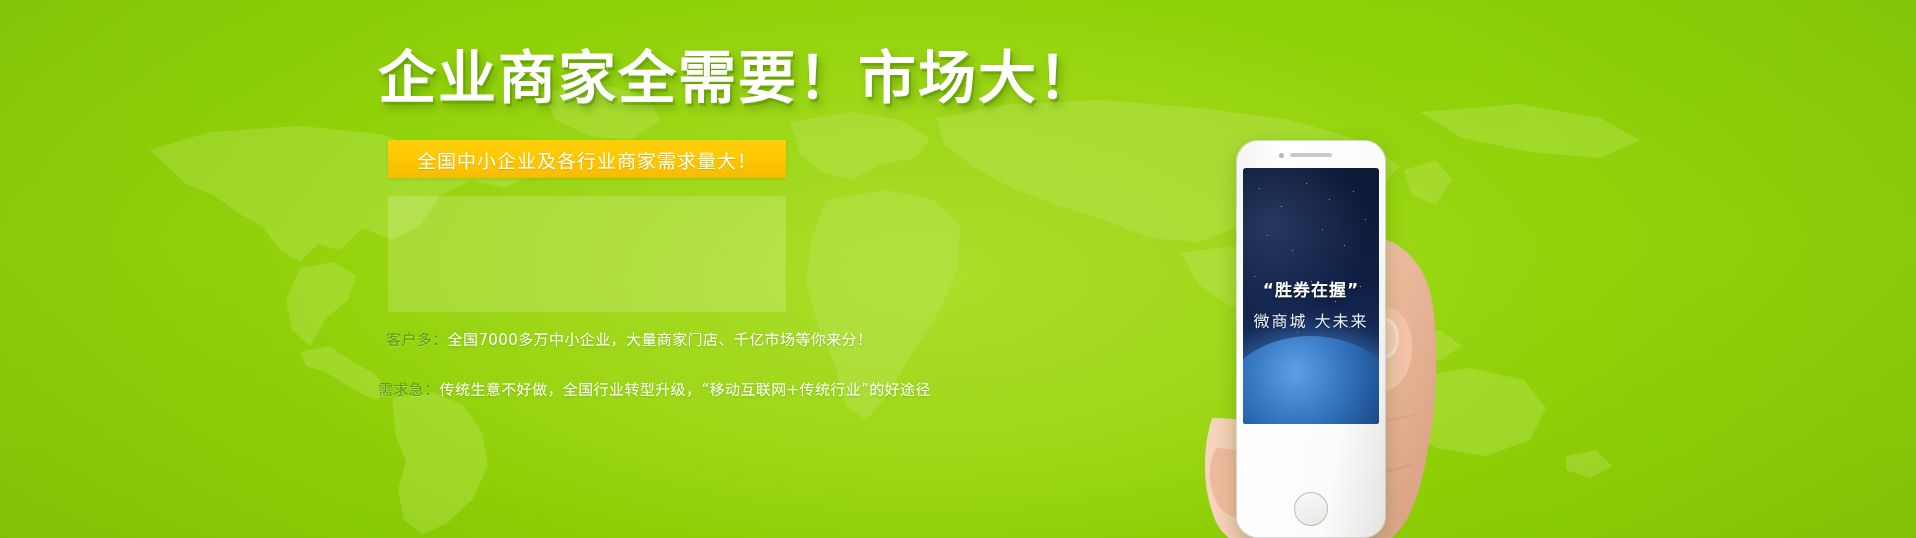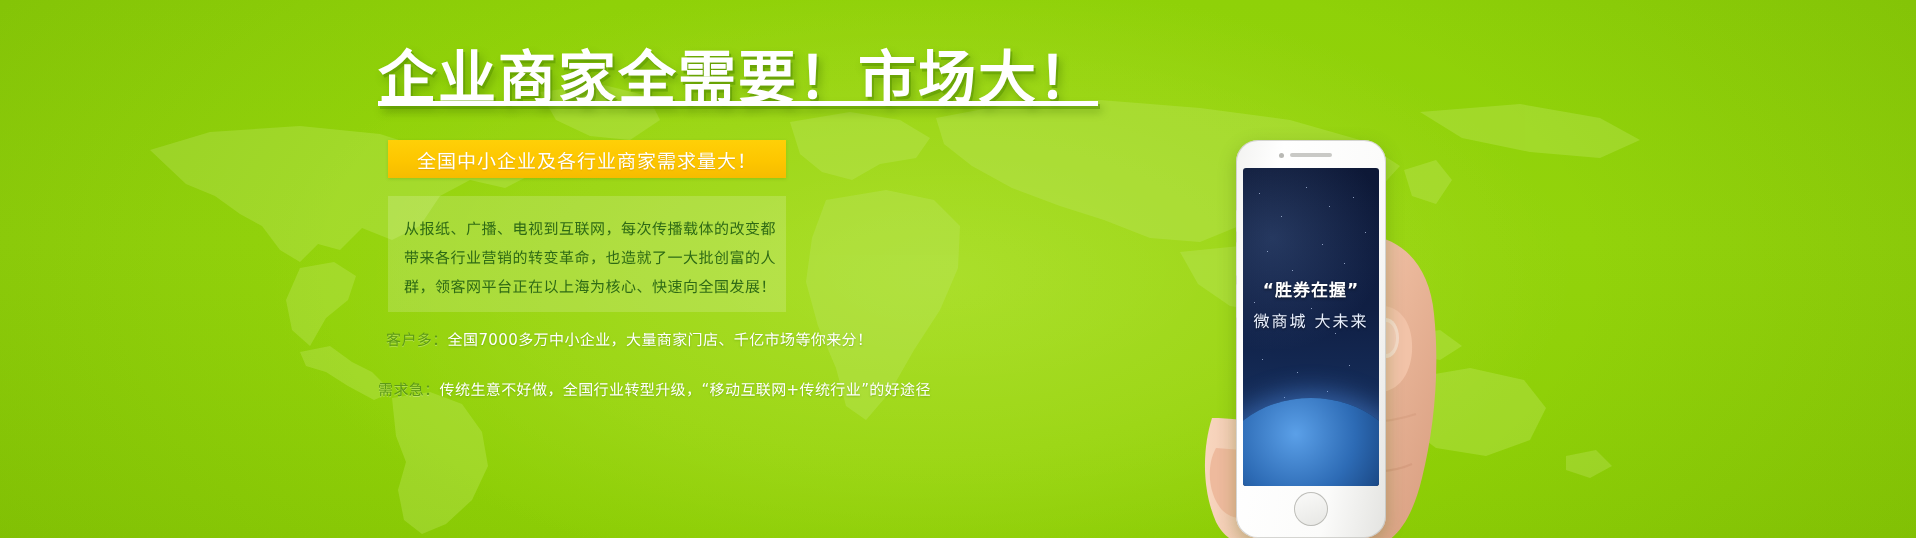--- a/index.html
+++ b/index.html
@@ -52,21 +52,20 @@
     font-size:58px;
     line-height:62px;
     font-weight:bold;
     letter-spacing:2px;
     color:#ffffff;
     white-space:nowrap;
     text-shadow:
       2px 3px 0 rgba(90,150,0,.55),
       4px 6px 9px rgba(70,120,0,.45);
     font-family:"DejaVu Sans","Liberation Sans",sans-serif;
-    text-decoration:underline;
   }
 
   .ribbon {
     position:absolute;
     left:10px; top:140px;
     width:398px; height:38px;
     background:#ffc800;
     background-image:linear-gradient(180deg,#ffd007 0%,#fdc600 55%,#f6bc00 100%);
     display:flex; align-items:center; justify-content:center;
     box-shadow:0 1px 3px rgba(90,140,0,.25);
@@ -156,21 +155,21 @@
     background:#c9c9c6;
   }
   .phone .camera {
     position:absolute; left:50%; top:13px;
     margin-left:-32px;
     width:5px; height:5px; border-radius:50%;
     background:#b9b9b5;
   }
   .phone .screen {
     position:absolute; left:7px; top:28px;
-    width:136px; height:318px;
+    width:136px; height:256px;
     border-radius:3px;
     background:
       radial-gradient(ellipse 120px 70px at 50% 92%, #2a4d86 0%, rgba(42,77,134,0) 70%),
       radial-gradient(circle at 22% 22%, rgba(120,160,220,.22) 0%, rgba(120,160,220,0) 42%),
       linear-gradient(180deg,#0d1836 0%,#101f44 45%,#16305e 78%,#0c1a38 100%);
     overflow:hidden;
   }
   .stars { position:absolute; inset:0; }
   .stars i {
     position:absolute;
@@ -271,25 +270,20 @@
   <div class="content">
 
     <div class="headline">企业商家全需要！市场大！</div>
 
     <div class="ribbon">
       <span class="ribbon-text">全国中小企业及各行业商家需求量大！</span>
     </div>
 
     <div class="panel"></div>
 
-    <div class="paragraph">
-      <span class="pline">从报纸、广播、电视到互联网，每次传播载体的改变都</span>
-      <span class="pline">带来各行业营销的转变革命，也造就了一大批创富的人</span>
-      <span class="pline">群，领客网平台正在以上海为核心、快速向全国发展！</span>
-    </div>
 
     <div class="bullets">
       <span class="bullet b1">
         <span class="lead">客户多：</span><span class="body">全国7000多万中小企业，大量商家门店、千亿市场等你来分！</span>
       </span>
       <span class="bullet b2">
         <span class="lead">需求急：</span><span class="body">传统生意不好做，全国行业转型升级，“移动互联网+传统行业”的好途径</span>
       </span>
     </div>
 

